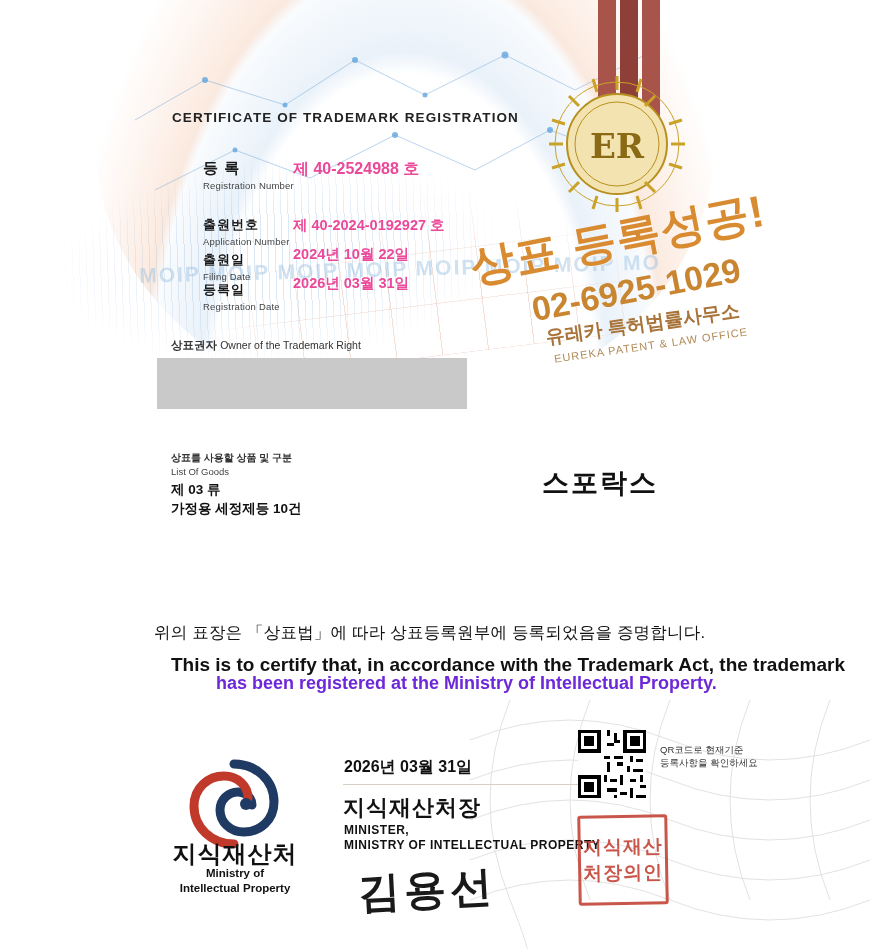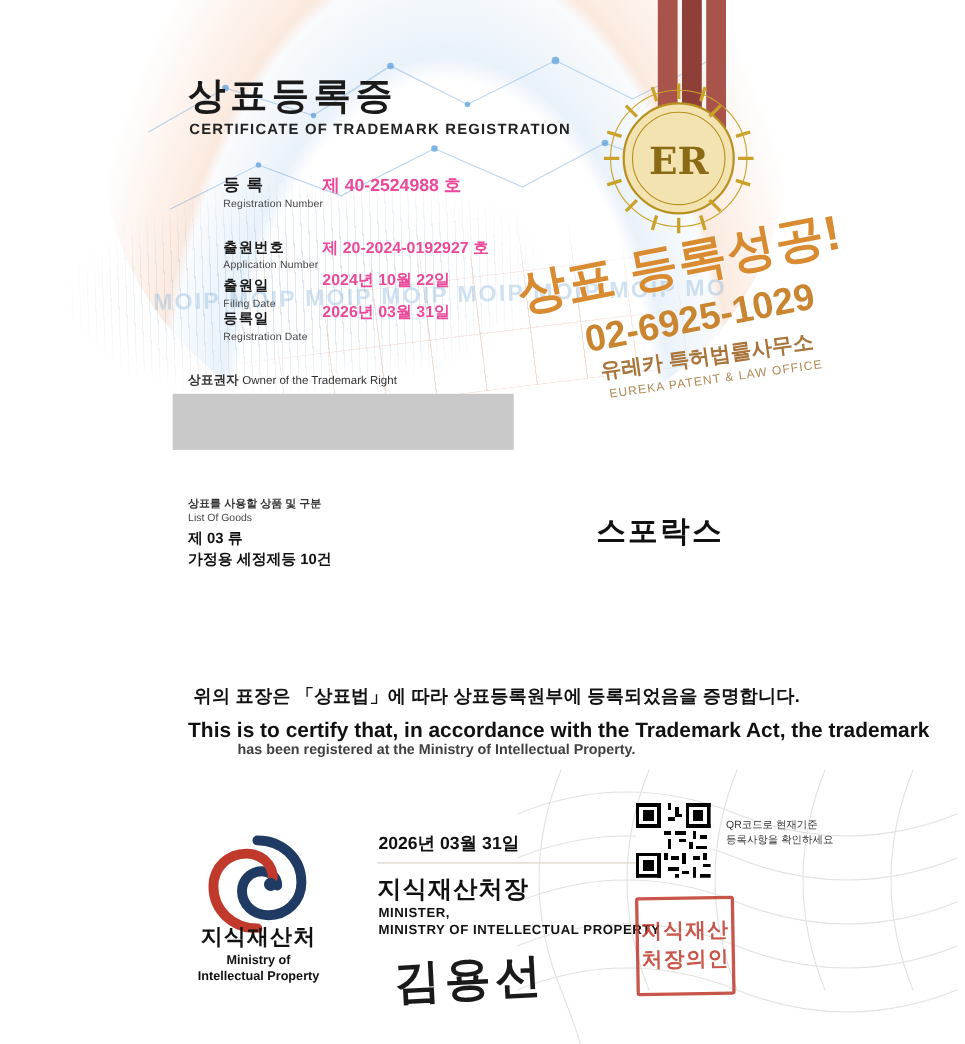--- a/index.html
+++ b/index.html
@@ -113,37 +113,37 @@
   .goods-class{position:absolute;left:171px;top:481px;font-size:13.5px;font-weight:bold;color:#111;}
   .goods-items{position:absolute;left:171px;top:500px;font-size:13.5px;font-weight:bold;color:#111;}
 
   .mark-name{
     position:absolute;left:470px;top:465px;width:260px;text-align:center;
     font-size:27px;font-weight:bold;color:#111;letter-spacing:2px;
   }
 
   
   .certify-ko{
-    position:absolute;left:176px;top:622px;
-    font-size:16.5px;font-weight:bold;color:#111;letter-spacing:.2px;
+    position:absolute;left:154px;top:622px;
+    font-size:16.5px;font-weight:normal;color:#111;letter-spacing:.2px;
   }
   .certify-en1{
     position:absolute;left:171px;top:654px;
     font-size:19px;font-weight:bold;color:#111;
   }
   .certify-en2{
     position:absolute;left:171px;top:673px;
-    font-size:13px;font-weight:bold;color:#404040;padding-left:45px;
+    font-size:18px;font-weight:bold;color:#6d28d9;padding-left:45px;
   }
 
   
   .emblem{position:absolute;left:186px;top:758px;width:96px;height:90px;}
   .emblem-ko{
     position:absolute;left:160px;top:838px;width:150px;text-align:center;
-    font-size:20px;font-weight:bold;color:#111;letter-spacing:1px;
+    font-size:24px;font-weight:bold;color:#111;letter-spacing:1px;
   }
   .emblem-en{
     position:absolute;left:155px;top:866px;width:160px;text-align:center;
     font-size:11.5px;font-weight:bold;color:#111;line-height:15px;
   }
 
   .sig-date{
     position:absolute;left:344px;top:757px;font-size:16px;font-weight:bold;color:#111;
   }
   .sig-rule{position:absolute;left:343px;top:784px;width:300px;height:1px;background:#d8cfc4;}
@@ -243,34 +243,33 @@
         <line x1="94" y1="5" x2="90" y2="18"></line>
       <line x1="5" y1="46" x2="18" y2="50"></line>
         <line x1="135" y1="46" x2="122" y2="50"></line>
       <line x1="5" y1="94" x2="18" y2="90"></line>
         <line x1="135" y1="94" x2="122" y2="90"></line>
       <line x1="46" y1="135" x2="50" y2="122"></line>
         <line x1="94" y1="135" x2="90" y2="122"></line>
     </g>
   </svg>
 
-  <div class="title-ko">상표등록증</div>
   <div class="title-en">CERTIFICATE OF TRADEMARK REGISTRATION</div>
 
   <div class="field" style="left:171px;top:159px;">
     <div class="f-ko">등 록</div>
     <div class="f-en">Registration Number</div>
   </div>
   <div class="f-val" style="left:293px;top:159px;">제 40-2524988 호</div>
 
   <div class="field" style="left:171px;top:216px;">
     <div class="f-ko" style="font-size:13px;">출원번호</div>
     <div class="f-en">Application Number</div>
   </div>
-  <div class="f-val small" style="left:293px;top:216px;">제 20-2024-0192927 호</div>
+  <div class="f-val small" style="left:293px;top:216px;">제 40-2024-0192927 호</div>
 
   <div class="field" style="left:171px;top:251px;">
     <div class="f-ko" style="font-size:13px;">출원일</div>
     <div class="f-en">Filing Date</div>
   </div>
   <div class="f-val small" style="left:293px;top:245px;">2024년 10월 22일</div>
 
   <div class="field" style="left:171px;top:281px;">
     <div class="f-ko" style="font-size:13px;">등록일</div>
     <div class="f-en">Registration Date</div>

